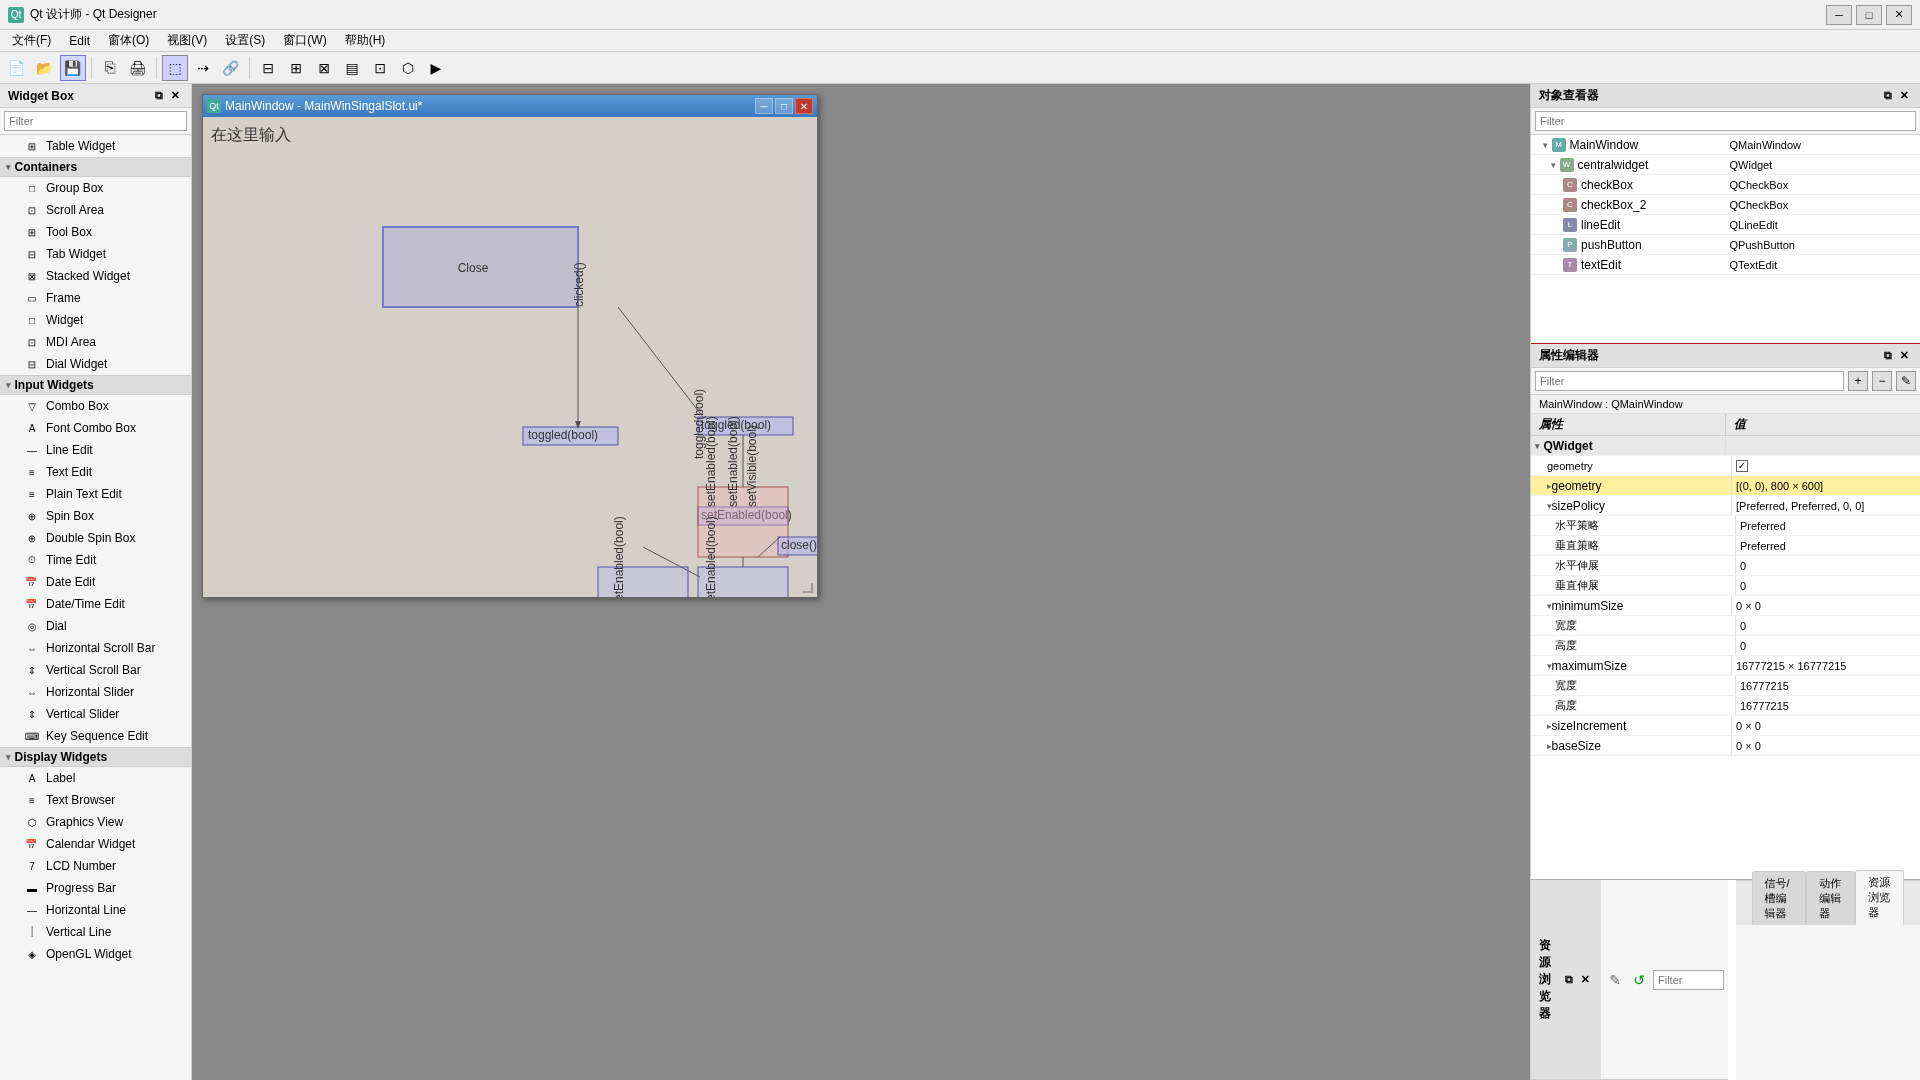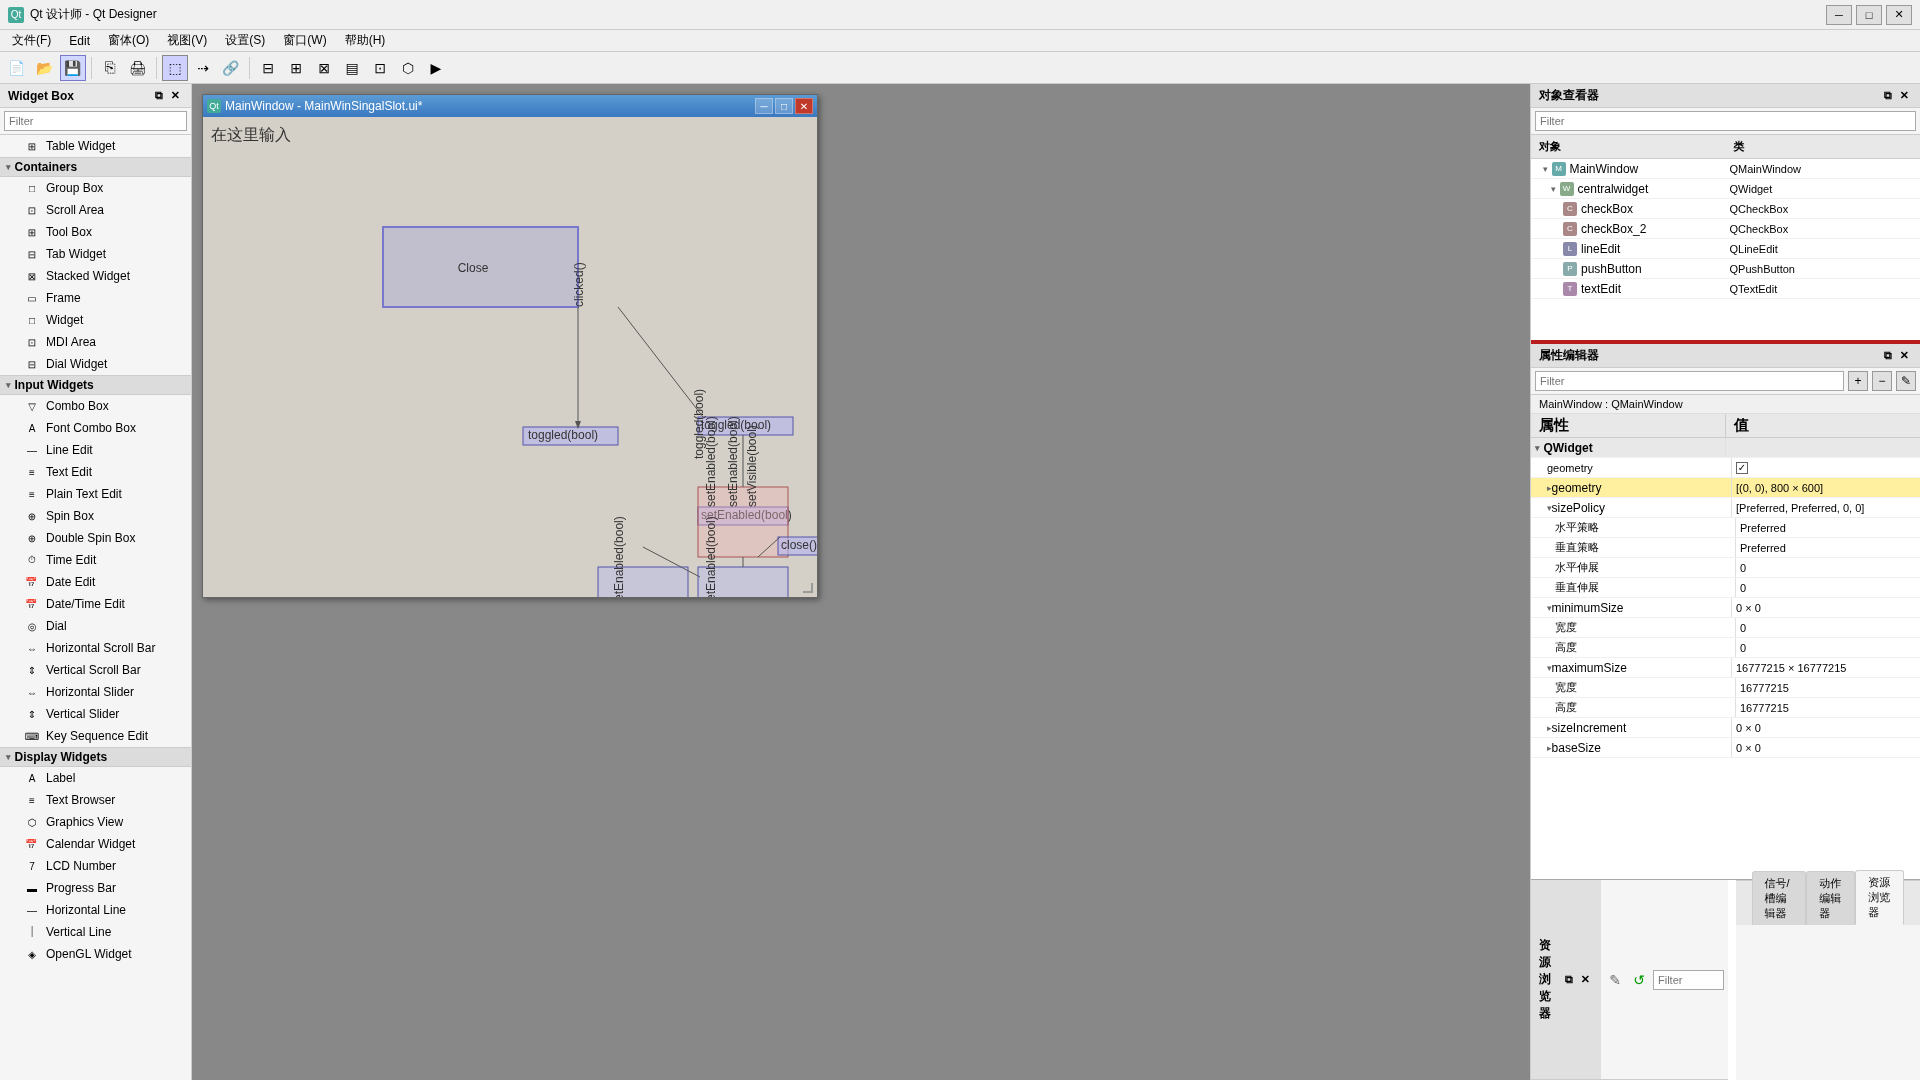--- a/index.html
+++ b/index.html
@@ -183,21 +183,21 @@
       flex-direction: column;
       border-left: 1px solid #ccc;
       background: #f5f5f5;
     }
 
     
     .obj-inspector {
       height: 260px;
       display: flex;
       flex-direction: column;
-      border-bottom: 4px solid #b91c1c;
+      border-bottom: 1px solid #b91c1c;
     }
     .obj-inspector-header {
       background: #e0e0e0;
       padding: 3px 8px;
       font-weight: bold;
       border-bottom: 1px solid #ccc;
       display: flex;
       justify-content: space-between;
       align-items: center;
     }
@@ -302,21 +302,22 @@
       background: white;
     }
     .prop-table-header {
       display: flex;
       background: #e8e8e8;
       border-bottom: 1px solid #ccc;
     }
     .prop-table-header-col {
       padding: 2px 8px;
       font-weight: bold;
-      font-size: 15px;
+      font-size: 12px;
+      font-style: italic;
     }
     .prop-table-header-col:first-child { flex: 1; border-right: 1px solid #ccc; }
     .prop-table-header-col:last-child { flex: 1; }
 
     .prop-row {
       display: flex;
       height: 20px;
       border-bottom: 1px solid #f0f0f0;
       align-items: center;
     }
@@ -706,24 +707,20 @@
         <span>对象查看器</span>
         <div class="panel-controls">
           <span class="panel-ctrl">⧉</span>
           <span class="panel-ctrl">✕</span>
         </div>
       </div>
       <div class="obj-filter">
         <input type="text" placeholder="Filter" style="">
       </div>
       <div class="obj-tree">
-        <div class="obj-tree-header">
-          <div class="obj-tree-header-col">对象</div>
-          <div class="obj-tree-header-col">类</div>
-        </div>
 
         <div class="obj-tree-row">
           <div class="obj-col-name">
             <span style="display:inline-block;width:4px"></span>
             <span class="tree-arrow">▾</span>
             <div class="obj-icon">M</div>
             <span>MainWindow</span>
           </div>
           <div class="obj-col-class">QMainWindow</div>
         </div>

